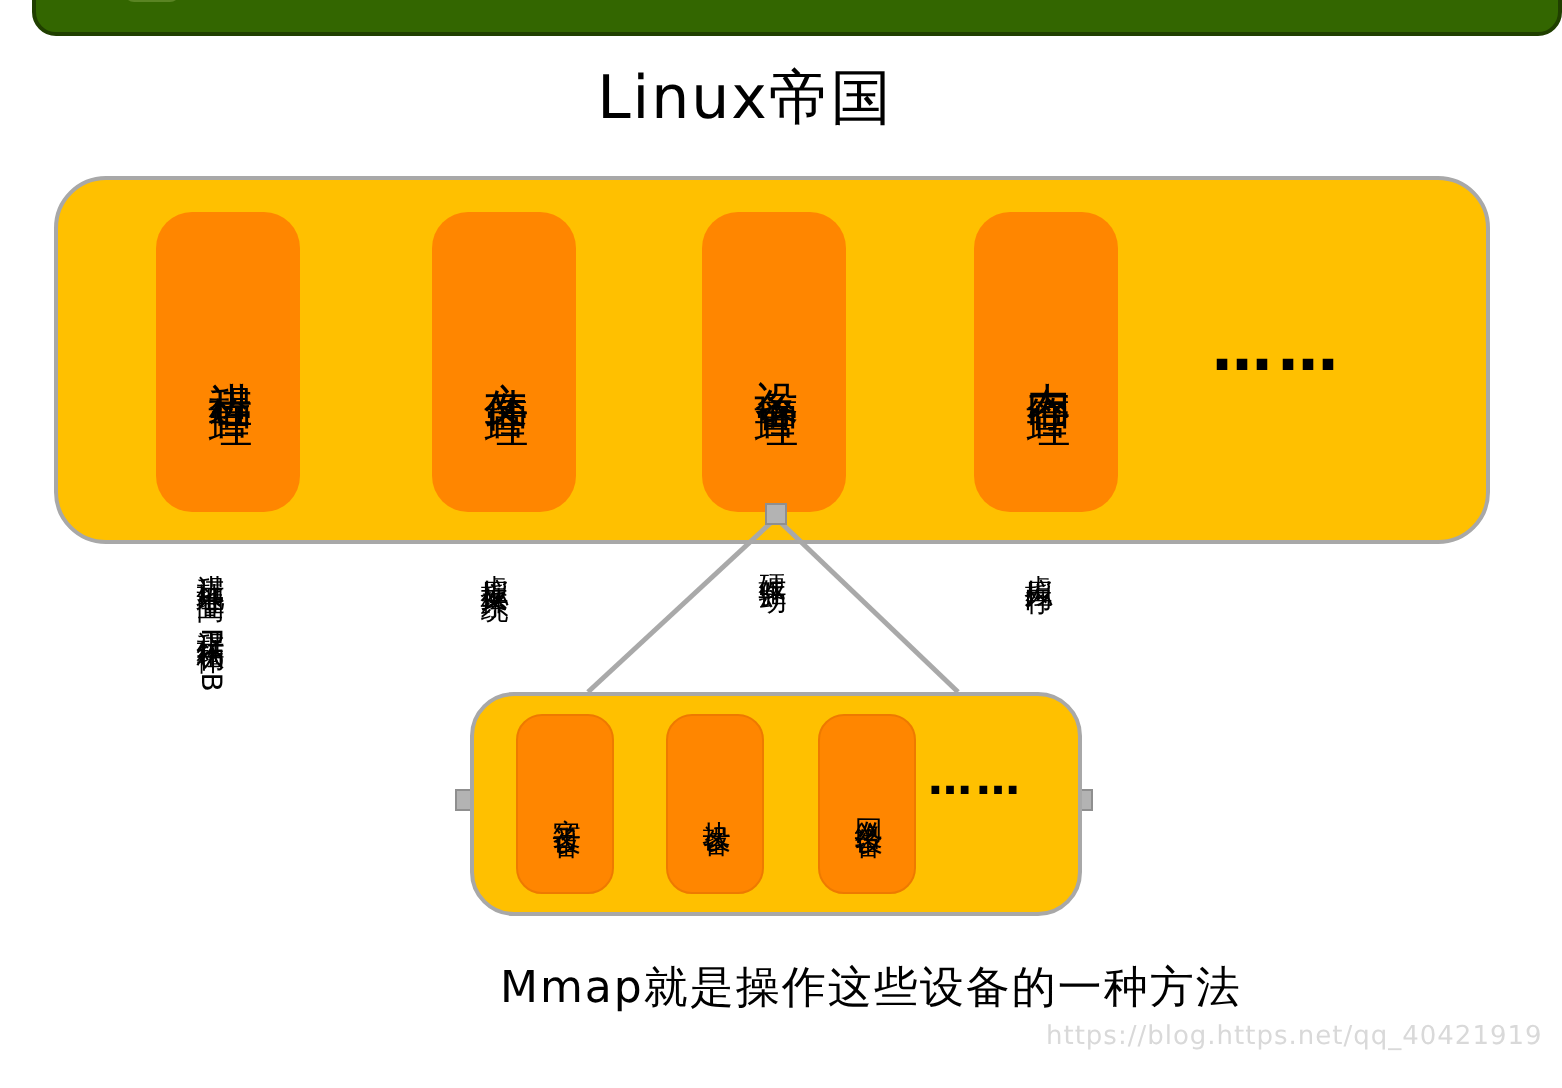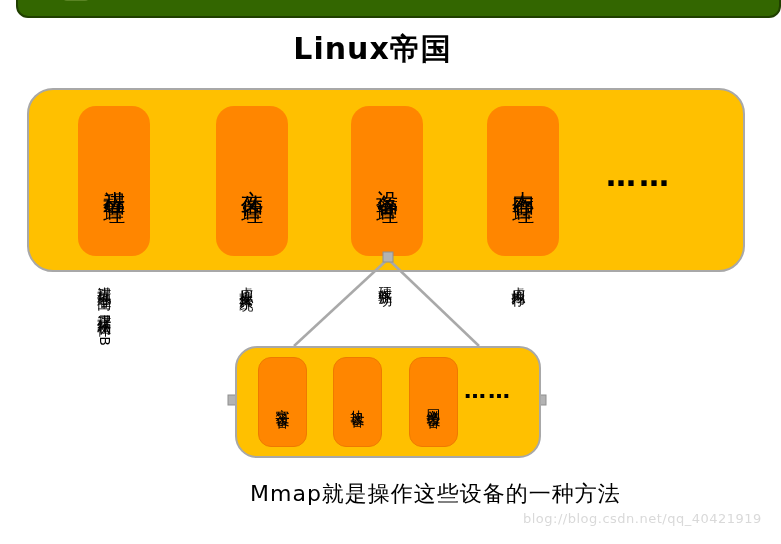--- a/index.html
+++ b/index.html
@@ -11,21 +11,21 @@
   .green-bar{
     position:absolute;left:16px;top:-17px;width:761px;height:31px;
     background:#336600;border:2px solid #203f00;border-radius:12px;z-index:1;
   }
   .green-accent{
     position:absolute;left:44px;top:6px;width:28px;height:10px;
     border-radius:5px;background:#5a8423;
   }
   .title{
     position:absolute;top:29px;left:0;width:745px;text-align:center;
-    font-size:30px;font-weight:bold;letter-spacing:1px;
+    font-size:30px;font-weight:normal;letter-spacing:1px;
   }
   
   .kernel-box{
     position:absolute;left:27px;top:88px;width:714px;height:180px;
     background:#FFC000;border:2px solid #a8a8a8;border-radius:26px;z-index:1;
   }
   .module{
     position:absolute;top:16px;width:72px;height:150px;background:#FF8600;
     border-radius:18px;display:flex;align-items:center;justify-content:center;
   }
@@ -123,15 +123,15 @@
     </div>
     <div class="device d3">
       <span class="v">网络设备</span>
     </div>
   </div>
 
   <div class="devices-ellipsis">……</div>
 
   <div class="caption">Mmap就是操作这些设备的一种方法</div>
 
-  <div class="watermark">blog://blog.csdn.net/qq_40421919</div>
+  <div class="watermark">https://blog.https.net/qq_40421919</div>
 
 </div>
 
 </body></html>

